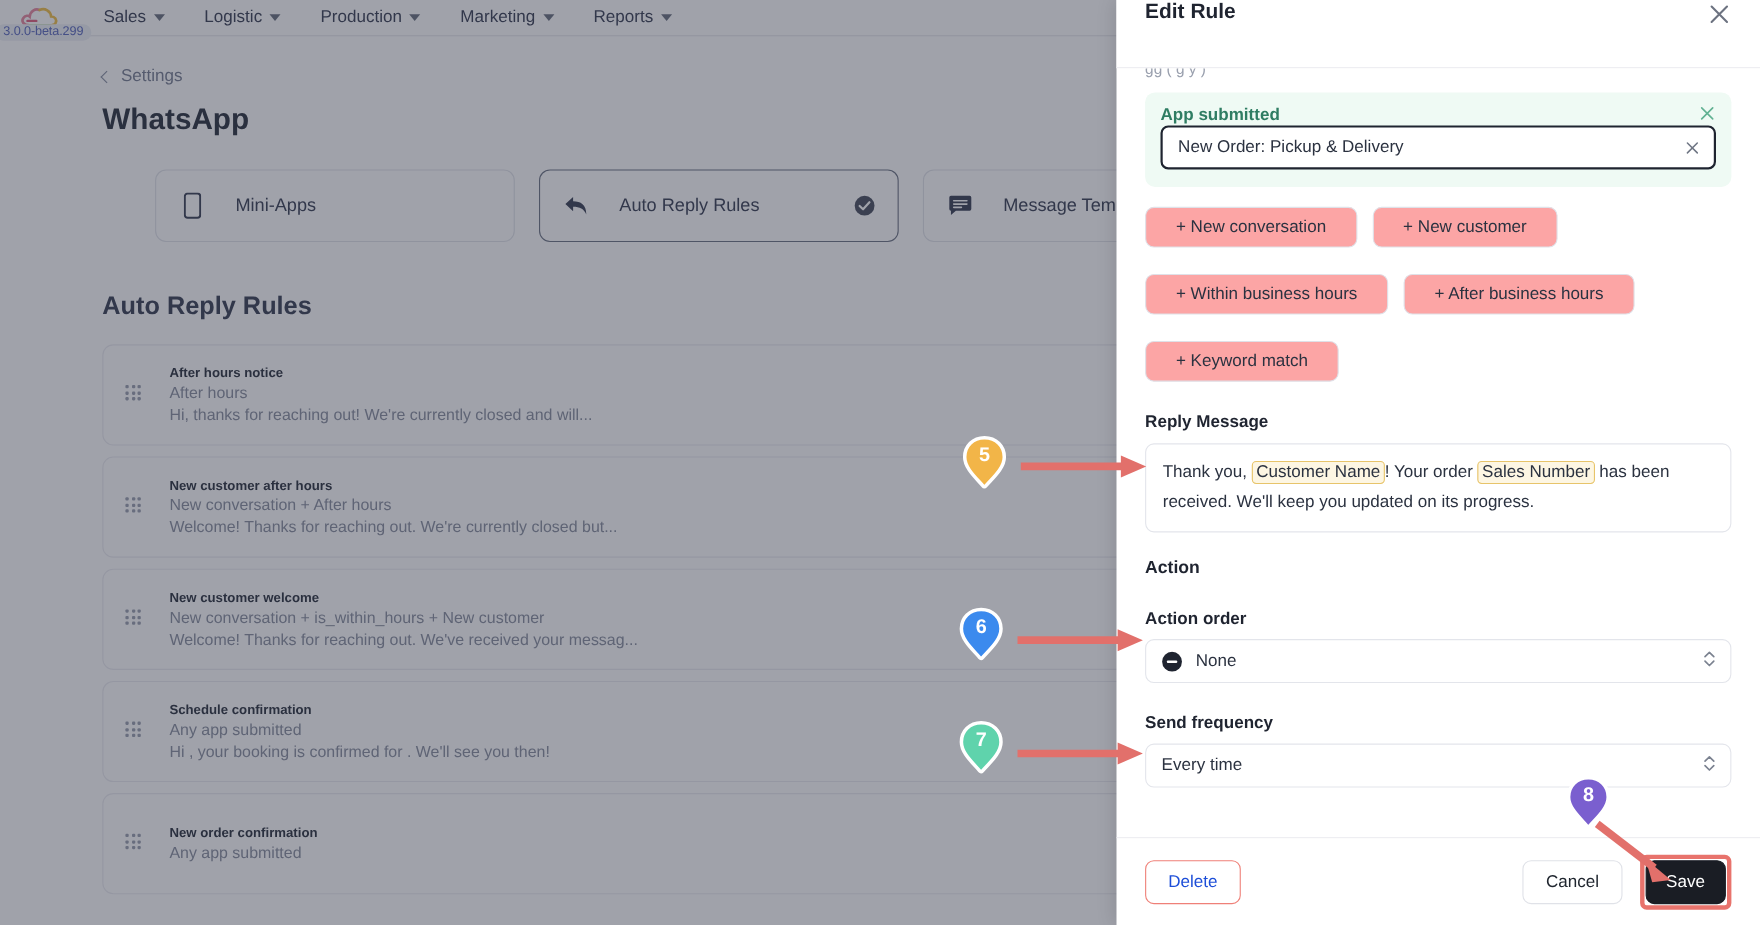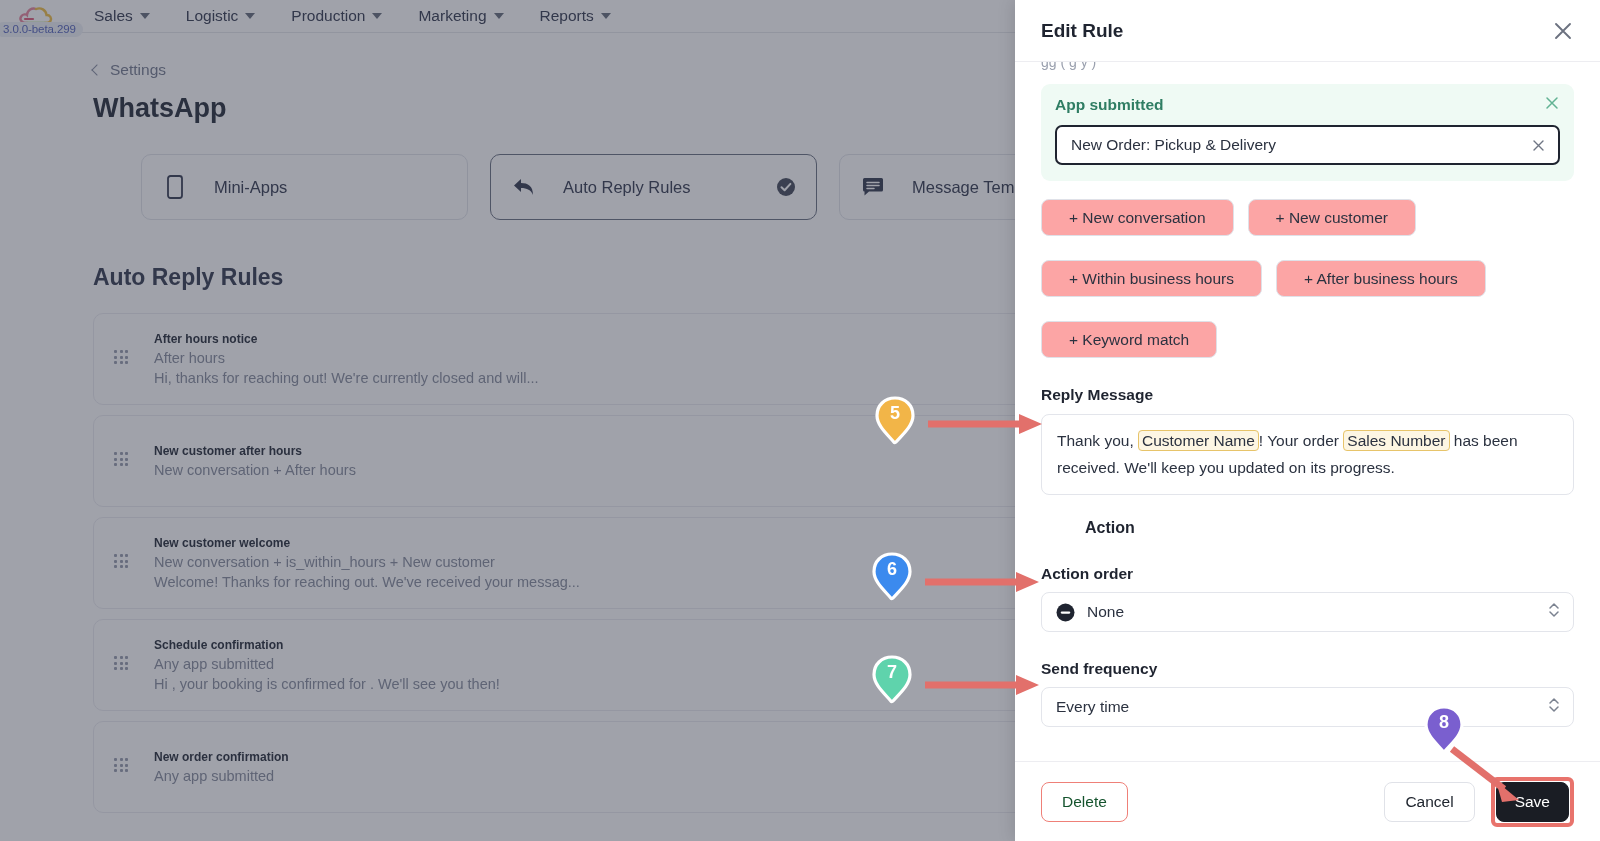--- a/index.html
+++ b/index.html
@@ -89,21 +89,21 @@
     z-index: 20;
   }
 
   
   .drawer {
     position: absolute; top: 0; right: 0; width: 585px; height: 841px;
     background: #ffffff; z-index: 30; display: flex; flex-direction: column;
     box-shadow: -2px 0 16px rgba(0,0,0,0.12);
   }
   .drawer-header {
-    height: 62px; flex: none; display: flex; align-items: center;
+    height: 62px; flex: none; display: flex; 
     justify-content: space-between; padding: 0 24px 0 26px;
     border-bottom: 1px solid #ededf1; background: #fff; z-index: 4;
   }
   .drawer-title { font-size: 19px; font-weight: bold; color: #1f2430; }
   .close-x { width: 26px; height: 26px; cursor: pointer; color: #6c7280; }
 
   .drawer-scroll {
     flex: 1; overflow: hidden; position: relative;
     padding: 0 26px 8px 26px;
   }
@@ -115,21 +115,21 @@
   .trigger-box {
     margin-top: 22px; background: #effaf4; border-radius: 9px;
     padding: 12px 14px 16px 14px; position: relative;
   }
   .trigger-label { font-size: 15.5px; font-weight: 600; color: #2f7d63; }
   .trigger-close {
     position: absolute; top: 11px; right: 14px; width: 16px; height: 16px;
     color: #62b293; cursor: pointer;
   }
   .trigger-input {
-    margin-top: 11px; height: 40px; background: #fff; border: 2px solid #1f2430;
+    height: 40px; background: #fff; border: 2px solid #1f2430;
     border-radius: 7px; display: flex; align-items: center;
     padding: 0 12px 0 14px; justify-content: space-between; cursor: text;
   }
   .trigger-input-value { font-size: 15.5px; color: #2b3240; }
   .tiny-x { width: 15px; height: 15px; color: #6f7684; cursor: pointer; }
 
   .chip-rows { margin-top: 18px; display: flex; flex-wrap: wrap; gap: 12px 14px; }
   .chip {
     border: 1px solid #dfe1e8; border-radius: 8px; background: #fca5a5;
     height: 37px; padding: 0 27px; display: inline-flex; align-items: center;
@@ -141,21 +141,21 @@
   .reply-box {
     margin-top: 10px; border: 1px solid #e3e5eb; border-radius: 8px;
     padding: 13px 15px; font-size: 15.5px; color: #2b3240; line-height: 1.72;
     min-height: 66px;
   }
   .var-token {
     background: #fdf6e3; border: 1px solid #e7c46a; border-radius: 4px;
     padding: 1px 3px; color: #2b3240;
   }
 
-  .group-title { margin-top: 24px; font-size: 16px; font-weight: bold; color: #1f2430; margin-left: 44px; }
+  .group-title { margin-top: 24px; font-size: 16px; font-weight: bold; color: #1f2430; }
 
   .select-box {
     margin-top: 9px; height: 40px; border: 1px solid #e3e5eb; border-radius: 8px;
     display: flex; align-items: center; padding: 0 12px 0 14px; gap: 12px;
     background: #fff; cursor: pointer;
   }
   .select-value { font-size: 15.5px; color: #2b3240; flex: 1; }
   .none-icon { width: 19px; height: 19px; flex: none; }
   .stepper { width: 14px; color: #7b8290; flex: none; }
 
@@ -164,21 +164,21 @@
   .drawer-footer {
     height: 80px; flex: none; border-top: 1px solid #ededf1;
     display: flex; align-items: center; justify-content: space-between;
     padding: 0 26px;
   }
   .btn {
     height: 40px; padding: 0 20px; border-radius: 8px; font-size: 15.5px;
     display: inline-flex; align-items: center; justify-content: center;
     cursor: pointer; background: #fff;
   }
-  .btn-delete { border: 1px solid #ef8078; color: #14532d; }
+  .btn-delete { border: 1px solid #ef8078; color: #1d4ed8; }
   .btn-cancel { border: 1px solid #e0e2e8; color: #20262f; }
   .btn-save { background: #1a1d24; color: #fff; border: 1px solid #1a1d24; padding: 0 18px; }
   .save-wrap { border: 4px solid #e8736c; border-radius: 6px; padding: 1px; display: inline-flex; }
   .footer-right { display: flex; align-items: center; gap: 16px; }
 
   
   .callout { position: absolute; z-index: 60; }
   .pin {
     position: absolute; width: 44px; height: 52px;
   }
@@ -303,20 +303,21 @@
               <span></span>
               <span></span>
               <span></span>
               <span></span>
               <span></span>
               <span></span>
           </span>
           <div class="rule-body">
             <div class="rule-name">New customer after hours</div>
             <div class="rule-trigger">New conversation + After hours</div>
+            <div class="rule-preview">Welcome! Thanks for reaching out. We're currently closed but...</div>
           </div>
         </div>
 
         <div class="rule-card">
           <span class="drag-handle">
             <span></span>
               <span></span>
               <span></span>
               <span></span>
               <span></span>

